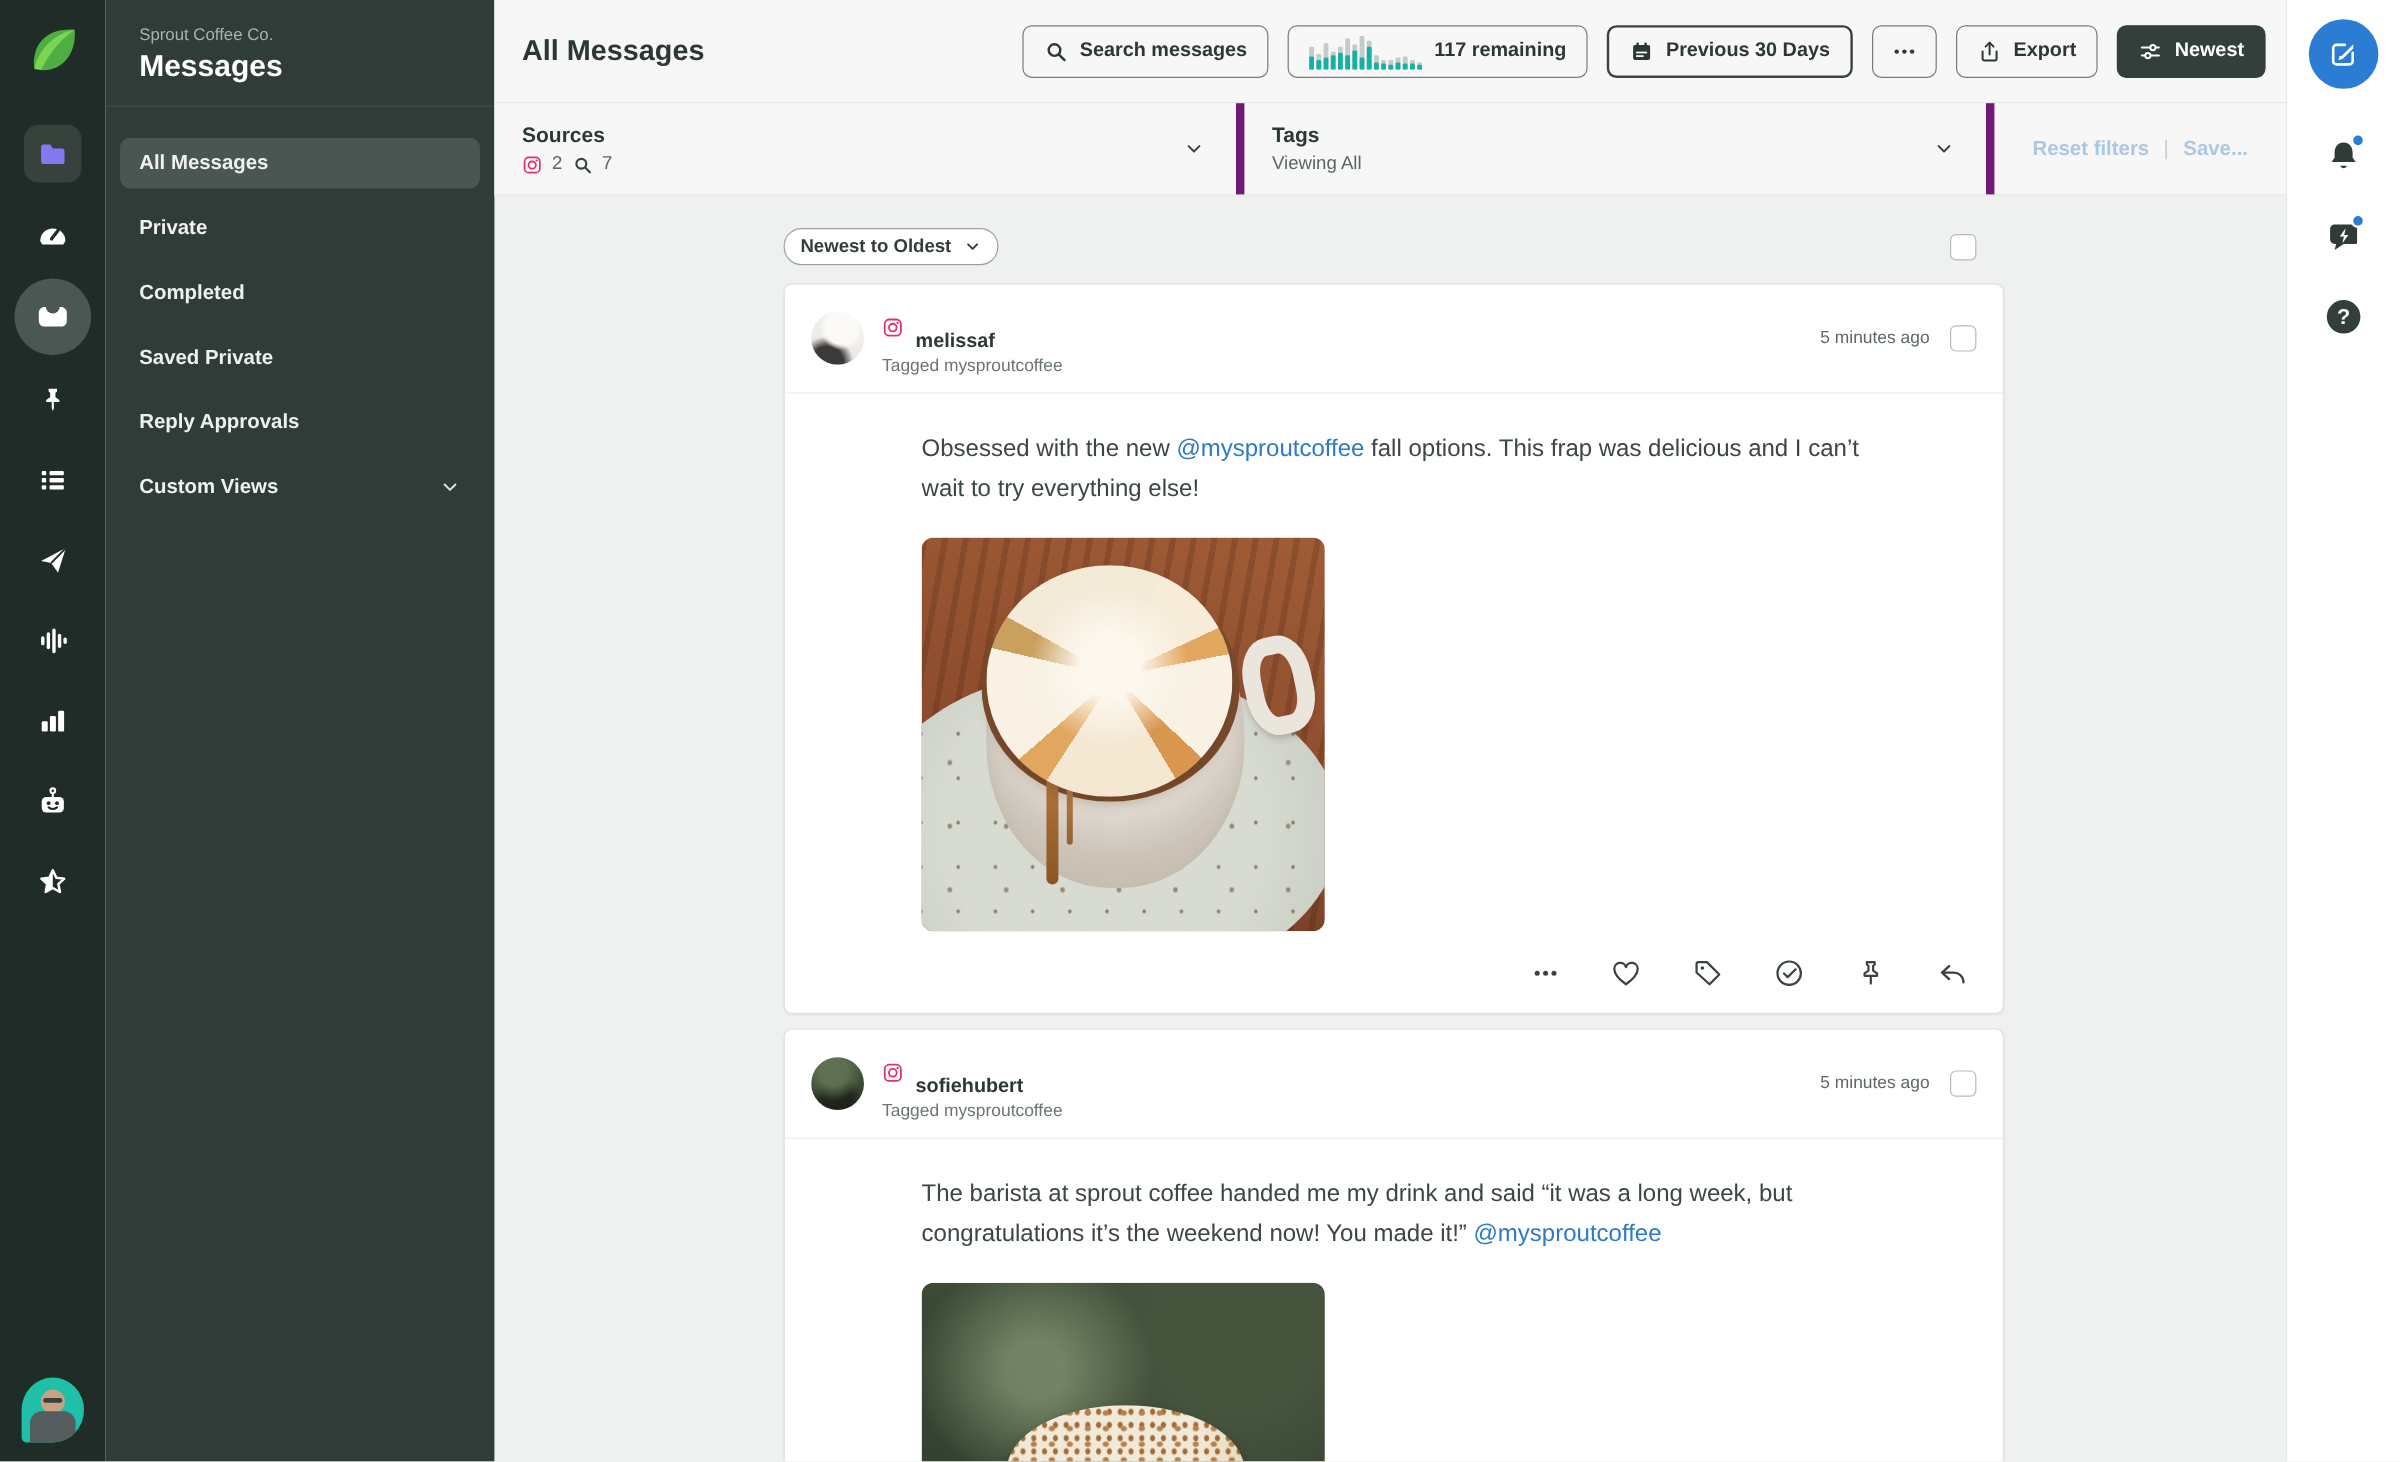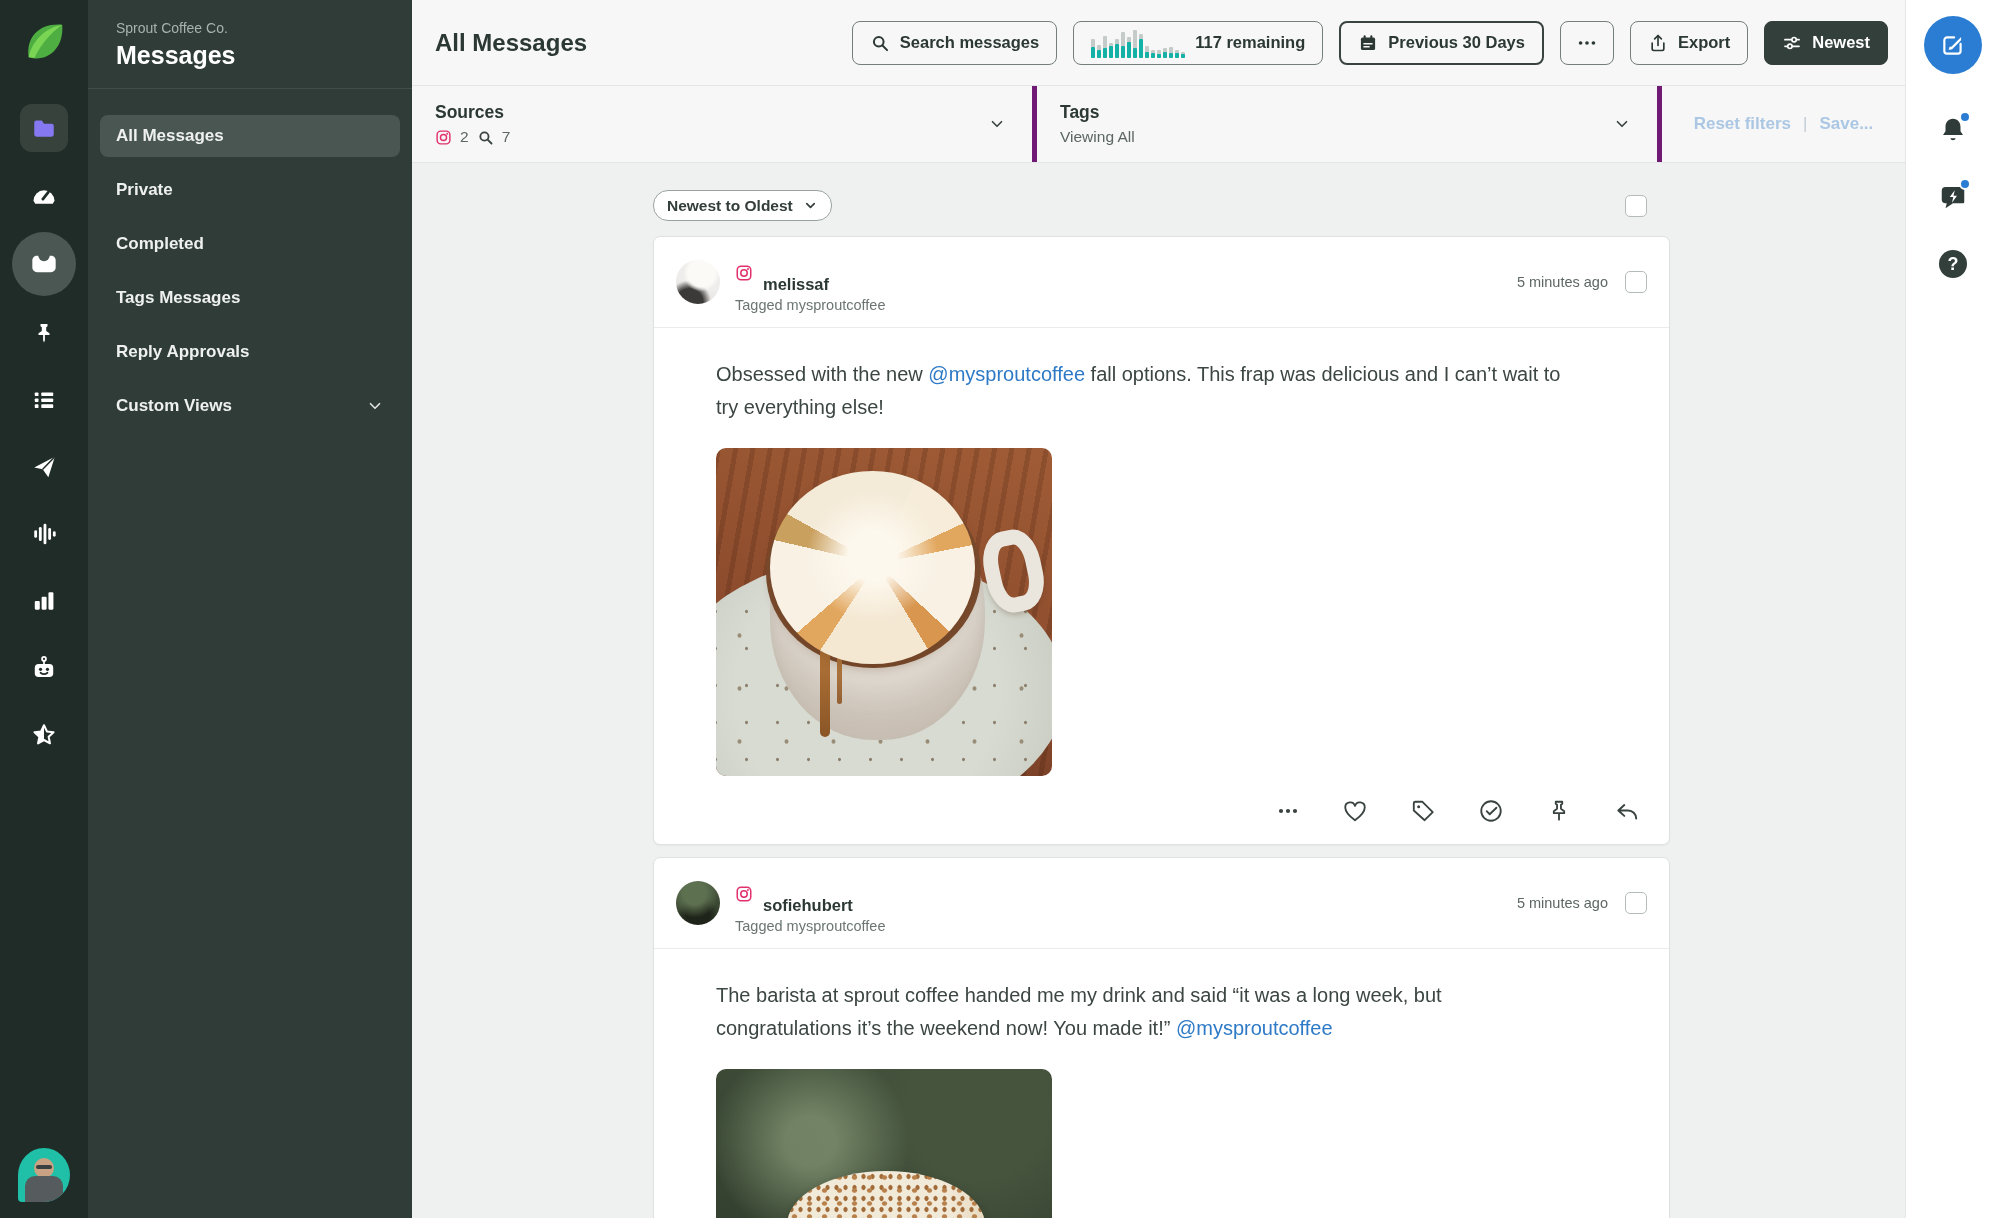--- a/index.html
+++ b/index.html
@@ -36,21 +36,21 @@
   .btn { height:44px; display:flex; align-items:center; gap:10px; padding:0 17px; border:1px solid #747e7a; border-radius:8px; background:transparent; font-size:16.5px; font-weight:600; color:#2c3834; cursor:pointer; white-space:nowrap; }
   .btn-strong { border:2px solid #39433f; }
   .btn-dark { background:#323f3b; border:1px solid #323f3b; color:#fff; }
   .btn-more { padding:0 15px; }
   .histo { display:flex; align-items:flex-end; gap:2px; height:30px; }
   .histo .hb { width:4px; background:#c5cbc9; border-radius:1px; display:flex; flex-direction:column; justify-content:flex-end; }
   .histo .hb i { display:block; background:#14b2a6; border-radius:1px; }
 
   
   .filter-bar { height:77px; background:#f6f7f6; border-bottom:1px solid #e2e6e4; display:flex; flex-shrink:0; }
-  .filter-col { flex:1 1 0; border-right:5px solid #701a75; display:flex; align-items:center; justify-content:space-between; padding:0 26px 0 23px; cursor:pointer; }
+  .filter-col { flex:1 1 0; border-right:7px solid #701a75; display:flex; align-items:center; justify-content:space-between; padding:0 26px 0 23px; cursor:pointer; }
   .fc-label { font-size:17.5px; font-weight:600; color:#2c3834; }
   .fc-sub { display:flex; align-items:center; gap:8px; margin-top:5px; font-size:15.5px; color:#5c6662; }
   .chev { width:18px; height:18px; }
   .reset-col { width:243px; flex:none; display:flex; align-items:center; justify-content:center; gap:12px; font-size:17px; font-weight:600; color:#abc7e4; }
   .reset-col span { cursor:pointer; }
   .reset-sep { color:#c3cdd4; font-weight:400; }
 
   
   .list-area { flex:1; padding:27px 0 0 241px; overflow:hidden; }
   .list-controls { width:1017px; display:flex; align-items:center; justify-content:space-between; margin-bottom:15px; }
@@ -67,21 +67,21 @@
       linear-gradient(200deg, #efedeb 0 55%, #d8d4d0); }
   .avatar-sofiehubert { background:
       radial-gradient(circle at 42% 28%, #5d7050 0 28%, transparent 60%),
       radial-gradient(circle at 50% 78%, #1e2419 0 28%, transparent 48%),
       linear-gradient(180deg, #4a5a40, #2c3626); }
   .hdr-name-row { display:flex; align-items:center; gap:10px; }
   .username { font-size:16.5px; font-weight:700; color:#2c3834;margin-top:24px; }
   .tagged { font-size:14.5px; color:#6b7571; margin-top:3px; }
   .timestamp { margin-left:auto; font-size:14.5px; color:#5d6763; }
   .card-header .checkbox { margin-left:17px; }
-  .card-body { padding:30px 88px 6px 62px; }
+  .card-body { padding:30px 88px 6px 114px; }
   .msg-text { font-size:20px; line-height:33px; color:#3c4642; max-width:900px; }
   .mention { color:#2e7ac6; cursor:pointer; }
   .photo { width:336px; height:328px; border-radius:10px; margin-top:24px; position:relative; overflow:hidden; }
   .card-actions { display:flex; justify-content:flex-end; align-items:center; gap:42px; padding:16px 29px 20px; color:#39433f; }
   .card-actions .act { cursor:pointer; display:flex; }
 
   
   .photo-latte { background:
       repeating-linear-gradient(100deg, rgba(40,15,5,.16) 0 5px, rgba(255,255,255,0) 5px 17px),
       linear-gradient(15deg, #6e3a24, #8d4c2d 45%, #a05c36); }
@@ -241,21 +241,21 @@
       <div class="nav-item active">
           <span>All Messages</span>
         </div>
       <div class="nav-item">
           <span>Private</span>
         </div>
       <div class="nav-item">
           <span>Completed</span>
         </div>
       <div class="nav-item">
-          <span>Tags Messages</span>
+          <span>Saved Private</span>
         </div>
       <div class="nav-item">
           <span>Reply Approvals</span>
         </div>
       <div class="nav-item">
         <span>Custom Views</span>
         <span class="chev">
           <svg viewBox="0 0 24 24" width="18" height="18">
               <path d="M6 9l6 6 6-6" fill="none" stroke="currentColor" stroke-width="2.2" stroke-linecap="round" stroke-linejoin="round"></path>
             </svg>

